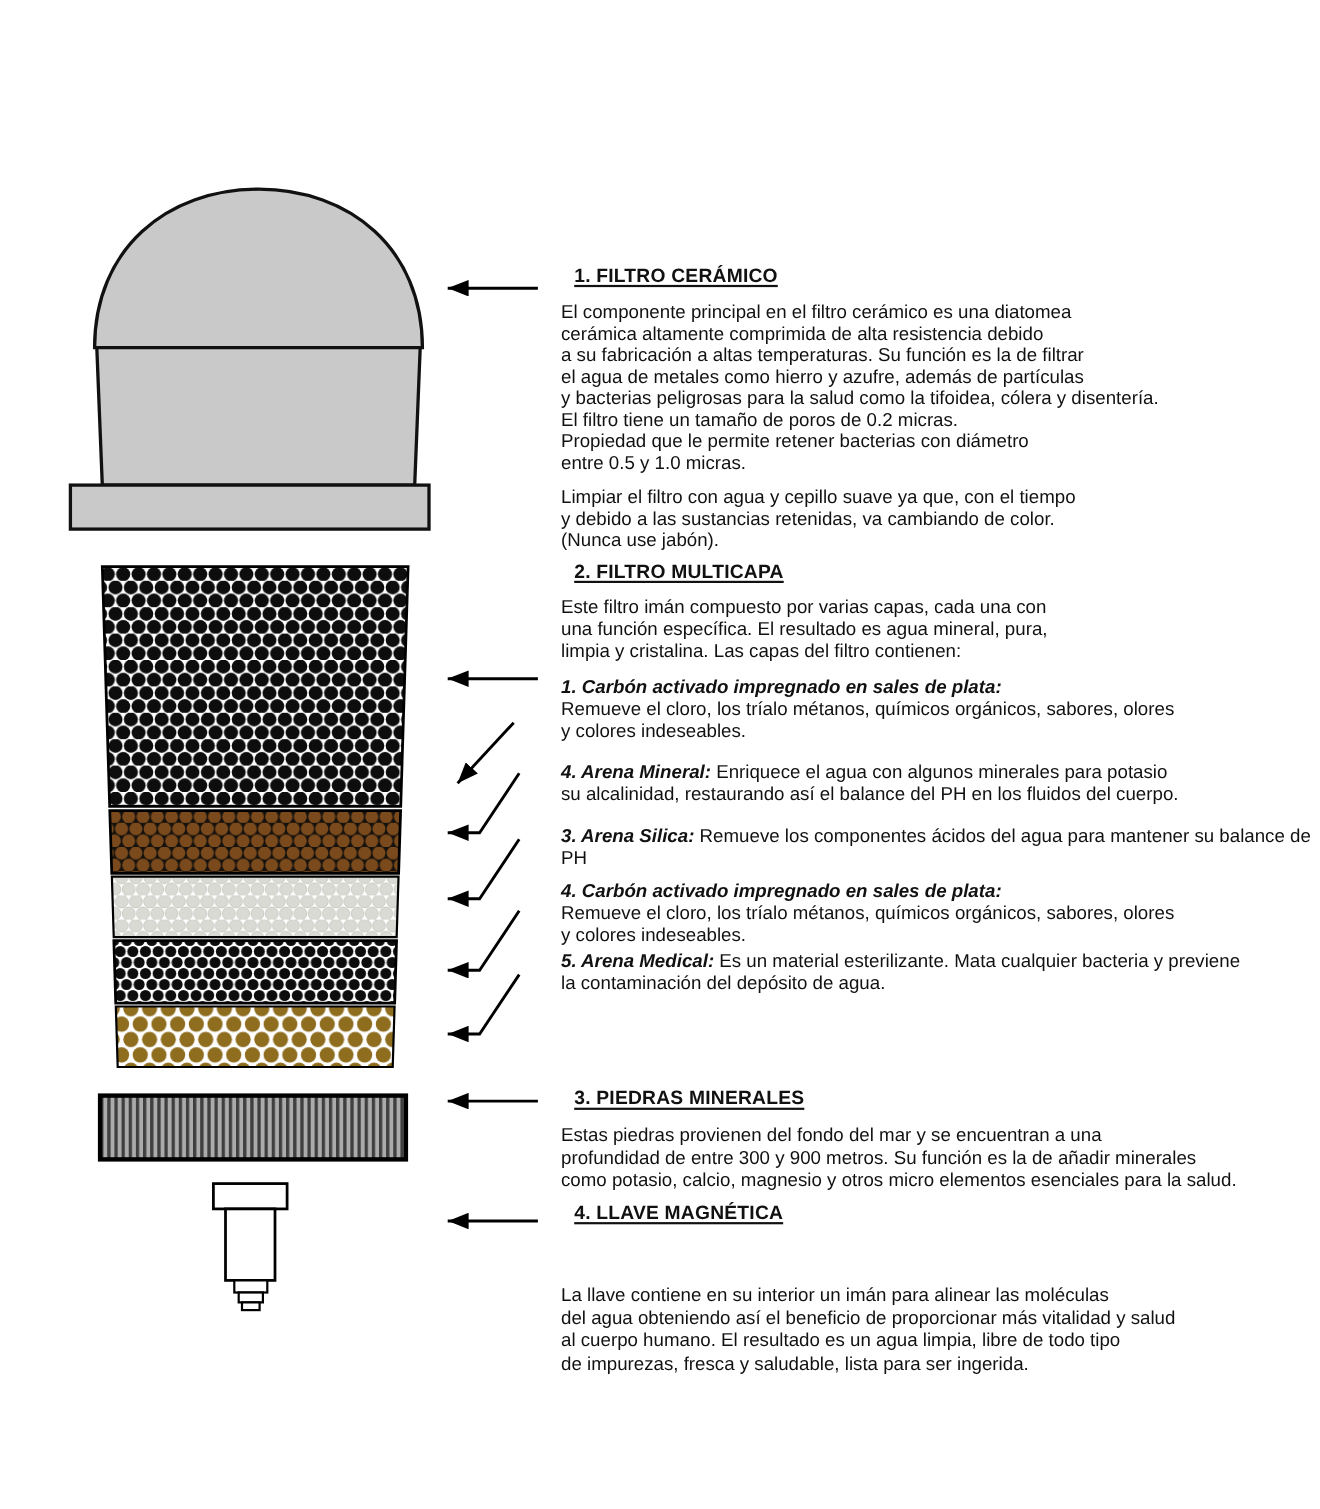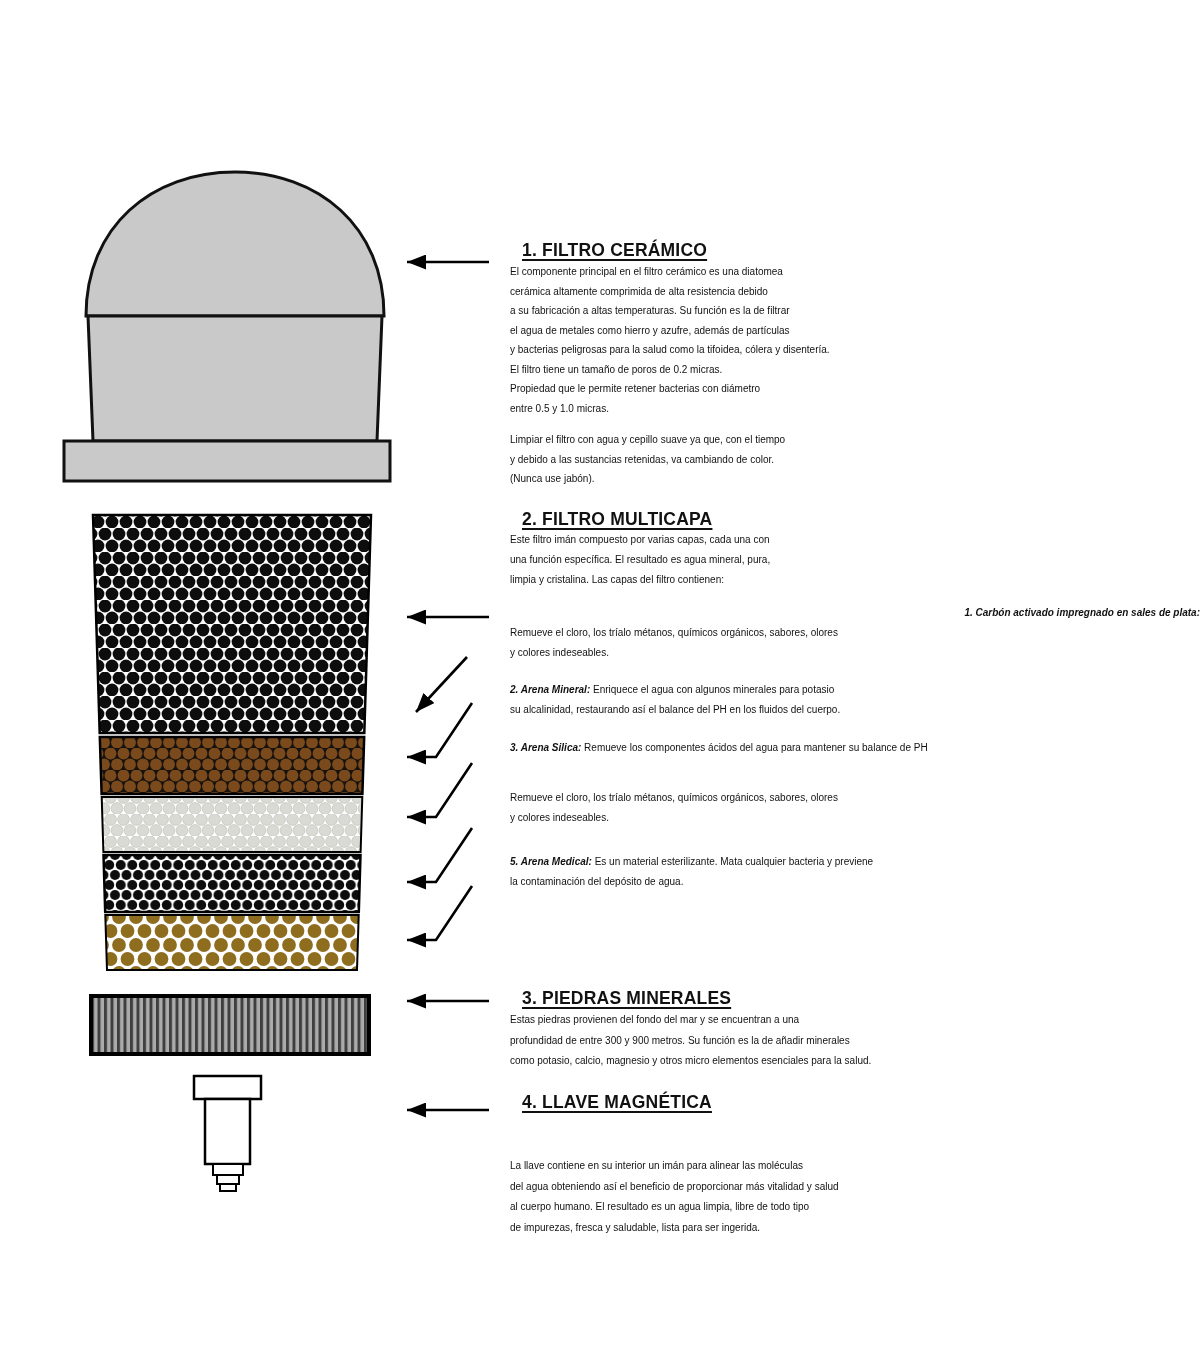--- a/index.html
+++ b/index.html
@@ -9,26 +9,26 @@
     font-family:"Liberation Sans", sans-serif; color:#111;
   }
   .canvas { position:absolute; left:0; top:0; width:1200px; height:1372px; }
   .title {
     position:absolute; left:510px; font-size:17.5px; font-weight:bold;
     letter-spacing:.2px; white-space:nowrap;
     text-decoration:underline; text-decoration-thickness:2px; text-underline-offset:3px;margin-left:12px;
   }
   .txt {
     position:absolute; left:510px; width:690px;
-    font-size:10px; line-height:20px; white-space:pre-line;
+    font-size:17px; line-height:20px; white-space:pre-line;margin-top:12px;
   }
   .tight { line-height:19.5px; }
   .lh21 { line-height:20.5px; }
   .lead { font-weight:bold; font-style:italic; }
-  .lead.block { display:block;text-align:right; }
+  .lead.block { display:block; }
 </style>
 </head>
 <body>
 
 <svg class="canvas" width="1200" height="1372" viewBox="0 0 1200 1372" xmlns="http://www.w3.org/2000/svg">
   <defs>
     <marker id="ah" markerUnits="userSpaceOnUse" markerWidth="19" markerHeight="15" refX="19" refY="7.5" orient="auto">
       <path d="M0,0 L19,7.5 L0,15 Z" fill="#000"></path>
     </marker>
 
@@ -124,26 +124,26 @@
 (Nunca use jabón).</div>
 
 <div class="title" style="top:509px">2. FILTRO MULTICAPA</div>
 <div class="txt" style="top:530px">Este filtro imán compuesto por varias capas, cada una con
 una función específica. El resultado es agua mineral, pura,
 limpia y cristalina. Las capas del filtro contienen:</div>
 
 <div class="txt" style="top:603px"><b class="lead block">1. Carbón activado impregnado en sales de plata:</b><span>Remueve el cloro, los tríalo métanos, químicos orgánicos, sabores, olores
 y colores indeseables.</span></div>
 
-<div class="txt" style="top:680px"><b class="lead">2. Arena Mineral:</b> <span>Enriquece el agua con algunos minerales para potasio
+<div class="txt" style="top:680px"><b class="lead">4. Arena Mineral:</b> <span>Enriquece el agua con algunos minerales para potasio
 su alcalinidad, restaurando así el balance del PH en los fluidos del cuerpo.</span></div>
 
 <div class="txt" style="top:738px"><b class="lead">3. Arena Silica:</b> <span>Remueve los componentes ácidos del agua para mantener su balance de PH</span></div>
 
-<div class="txt" style="top:788px"><span>Remueve el cloro, los tríalo métanos, químicos orgánicos, sabores, olores
+<div class="txt" style="top:788px"><b class="lead block">4. Carbón activado impregnado en sales de plata:</b><span>Remueve el cloro, los tríalo métanos, químicos orgánicos, sabores, olores
 y colores indeseables.</span></div>
 
 <div class="txt" style="top:852px"><b class="lead">5. Arena Medical:</b> <span>Es un material esterilizante. Mata cualquier bacteria y previene
 la contaminación del depósito de agua.</span></div>
 
 <div class="title" style="top:988px">3. PIEDRAS MINERALES</div>
 <div class="txt lh21" style="top:1010px">Estas piedras provienen del fondo del mar y se encuentran a una
 profundidad de entre 300 y 900 metros. Su función es la de añadir minerales
 como potasio, calcio, magnesio y otros micro elementos esenciales para la salud.</div>
 

